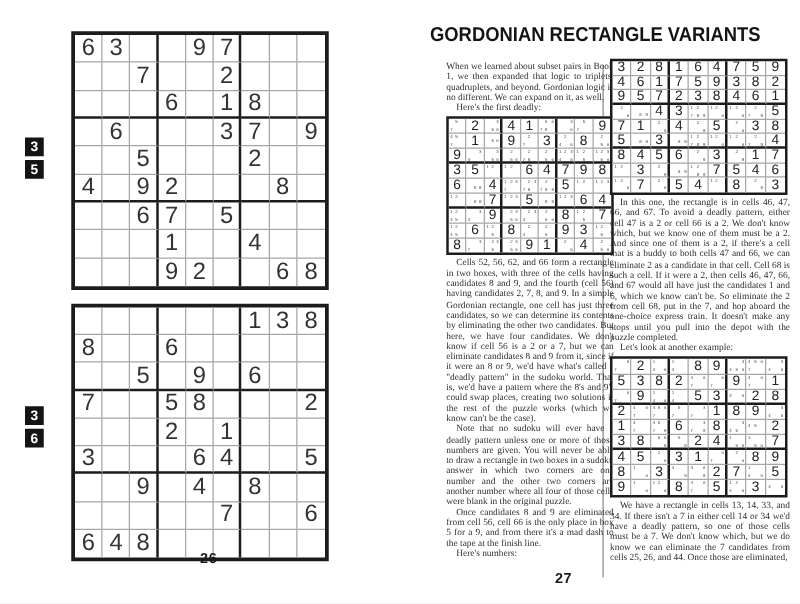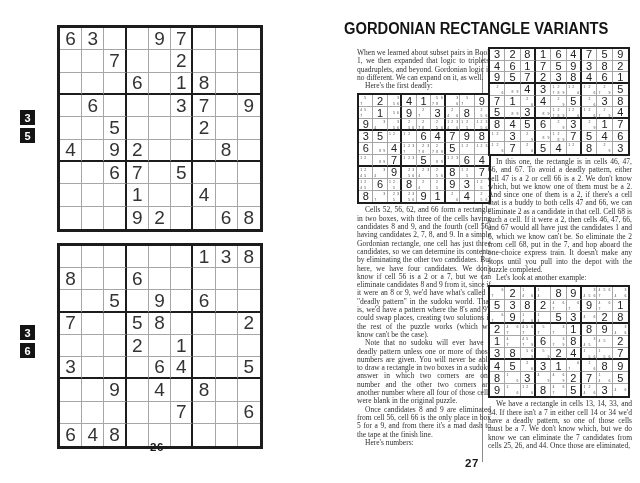--- a/index.html
+++ b/index.html
@@ -214,21 +214,21 @@
       <div class="cell r8 c1">4</div>
       <div class="cell r8 c2">8</div>
       <div class="cell r8 c3"></div>
       <div class="cell r8 c4"></div>
       <div class="cell r8 c5"></div>
       <div class="cell r8 c6"></div>
       <div class="cell r8 c7"></div>
       <div class="cell r8 c8"></div>
     </div>
 
-  <div class="page-num" style="left:150px;top:441px;width:34px;text-align:left;">26</div>
+  <div class="page-num" style="left:150px;top:441px;width:34px;text-align:center;">26</div>
 
   <div class="title">GORDONIAN RECTANGLE VARIANTS</div>
 
   <div class="divider"></div>
 
   <div class="col" style="left:345px;top:49px;width:134px;margin-left:12px;">
     <p>When we learned about subset pairs in Book 1, we then expanded that logic to triplets, quadruplets, and beyond. Gordonian logic is no different. We can expand on it, as well.</p>
     <p class="indent">Here's the first deadly:</p>
     <div class="grid cand-grid inline-grid" style="width:134px;height:111px;">
         <div class="cell r0 c0 cands">
@@ -1528,15 +1528,15 @@
           <span></span>
           <span>6</span>
           <span></span>
           <span></span>
           <span></span>
         </div>
       </div>
     <p class="indent">We have a rectangle in cells 13, 14, 33, and 34. If there isn't a 7 in either cell 14 or 34 we'd have a deadly pattern, so one of those cells must be a 7. We don't know which, but we do know we can eliminate the 7 candidates from cells 25, 26, and 44. Once those are eliminated,</p>
   </div>
 
-  <div class="page-num" style="left:465px;top:457px;width:30px;">27</div>
+  <div class="page-num" style="left:444px;top:457px;width:30px;">27</div>
 
 </div>
 
 </body></html>

